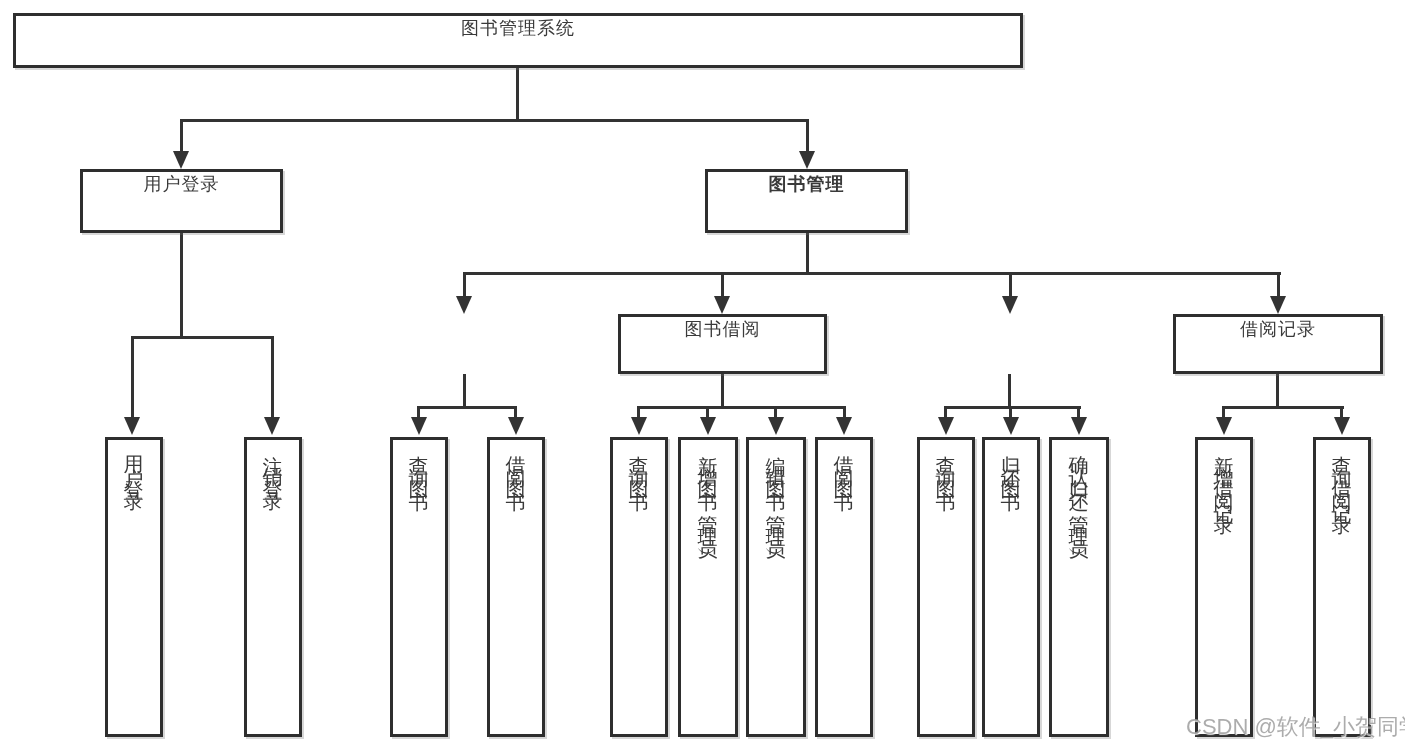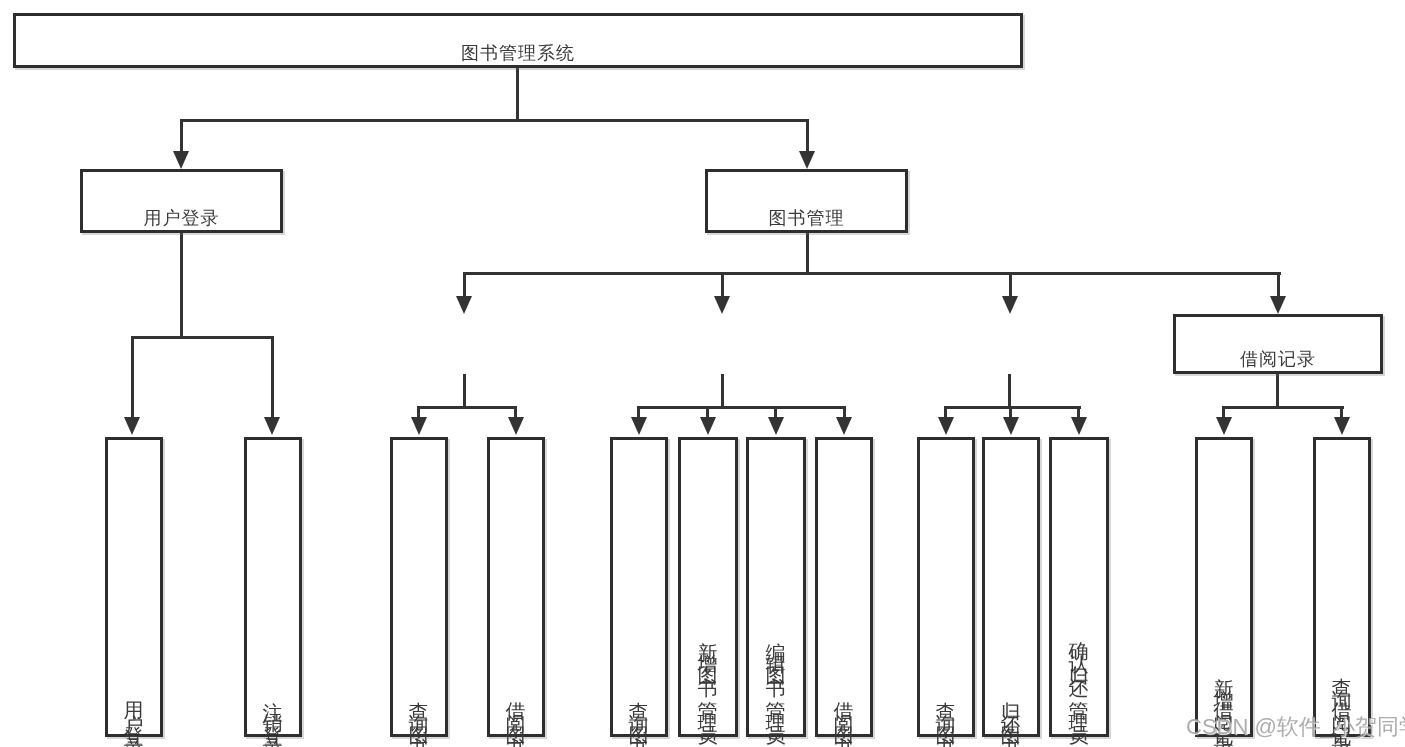--- a/index.html
+++ b/index.html
@@ -5,21 +5,21 @@
   html,body{margin:0;padding:0;}
   body{
     width:1405px;height:747px;position:relative;overflow:hidden;
     background:#ffffff;
     font-family:"Liberation Sans","DejaVu Sans",sans-serif;
   }
   .canvas{position:absolute;left:0;top:0;width:1405px;height:747px;background:#ffffff;}
   .box{
     position:absolute;box-sizing:border-box;
     background:#ffffff;border:3px solid #2e2e2e;
-    display:flex;align-items:flex-end;justify-content:center;
+    display:flex;align-items:flex-start;justify-content:center;
     color:#3a3a3a;font-size:18px;letter-spacing:1px;
     box-shadow:2px 2px 0 rgba(110,110,110,0.28);
     z-index:2;
   }
   .leaf{z-index:2;}
   .vtext{
     writing-mode:vertical-rl;text-orientation:mixed;
     font-size:20px;letter-spacing:12px;color:#3a3a3a;line-height:1;
     white-space:nowrap;
   }
@@ -49,21 +49,21 @@
   <div class="v" style="left:516px;top:68px;height:53px;"></div>
   <div class="h" style="left:180px;top:119px;width:629px;"></div>
   <div class="v" style="left:180px;top:119px;height:33px;"></div>
   <div class="v" style="left:806px;top:119px;height:33px;"></div>
   <div class="arrow" style="left:173px;top:151px;"></div>
   <div class="arrow" style="left:799px;top:151px;"></div>
 
   <div class="box" style="left:80px;top:169px;width:203px;height:64px;">
     <span>用户登录</span>
   </div>
-  <div class="box" style="left:705px;top:169px;width:203px;height:64px;">
+  <div class="box" style="left:705px;top:169px;width:203px;height:64px;font-weight:bold;">
     <span>图书管理</span>
   </div>
 
   <div class="v" style="left:180px;top:233px;height:105px;"></div>
   <div class="h" style="left:131px;top:336px;width:143px;"></div>
   <div class="v" style="left:131px;top:339px;height:78px;"></div>
   <div class="v" style="left:271px;top:339px;height:78px;"></div>
   <div class="arrow" style="left:124px;top:417px;"></div>
   <div class="arrow" style="left:264px;top:417px;"></div>
 
@@ -71,20 +71,23 @@
   <div class="h" style="left:463px;top:272px;width:818px;"></div>
   <div class="v" style="left:463px;top:275px;height:23px;"></div>
   <div class="v" style="left:721px;top:275px;height:23px;"></div>
   <div class="v" style="left:1009px;top:275px;height:23px;"></div>
   <div class="v" style="left:1277px;top:275px;height:23px;"></div>
   <div class="arrow" style="left:456px;top:296px;"></div>
   <div class="arrow" style="left:714px;top:296px;"></div>
   <div class="arrow" style="left:1002px;top:296px;"></div>
   <div class="arrow" style="left:1270px;top:296px;"></div>
 
+  <div class="box" style="left:618px;top:314px;width:209px;height:60px;">
+    <span>图书借阅</span>
+  </div>
   <div class="box" style="left:1173px;top:314px;width:210px;height:60px;font-family:Liberation Serif, serif;">
     <span>借阅记录</span>
   </div>
 
   <div class="v" style="left:463px;top:374px;height:34px;"></div>
   <div class="h" style="left:417px;top:406px;width:100px;"></div>
   <div class="v" style="left:417px;top:409px;height:10px;"></div>
   <div class="v" style="left:514px;top:409px;height:10px;"></div>
   <div class="arrow" style="left:411px;top:417px;"></div>
   <div class="arrow" style="left:508px;top:417px;"></div>

